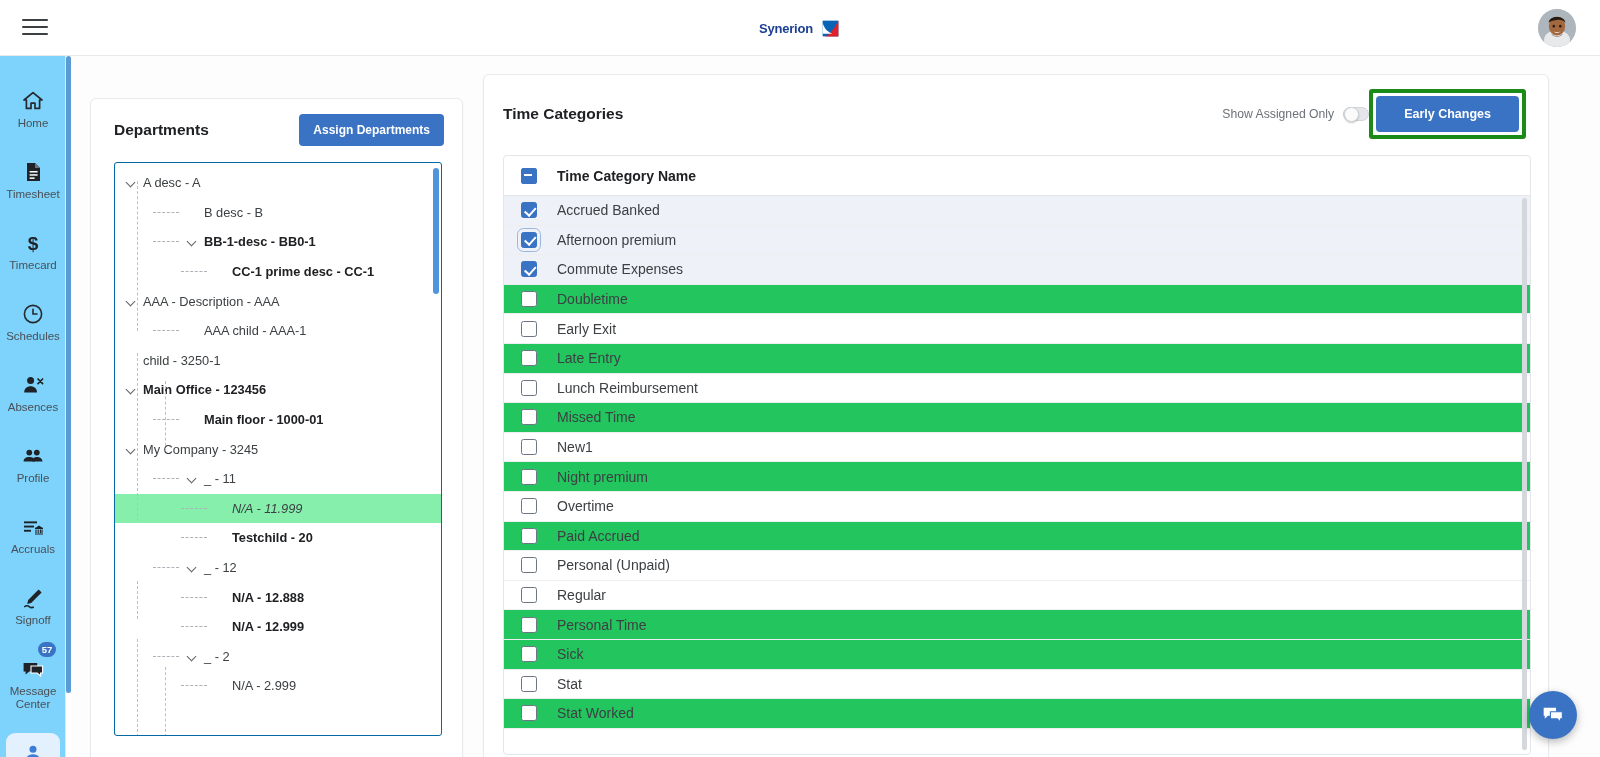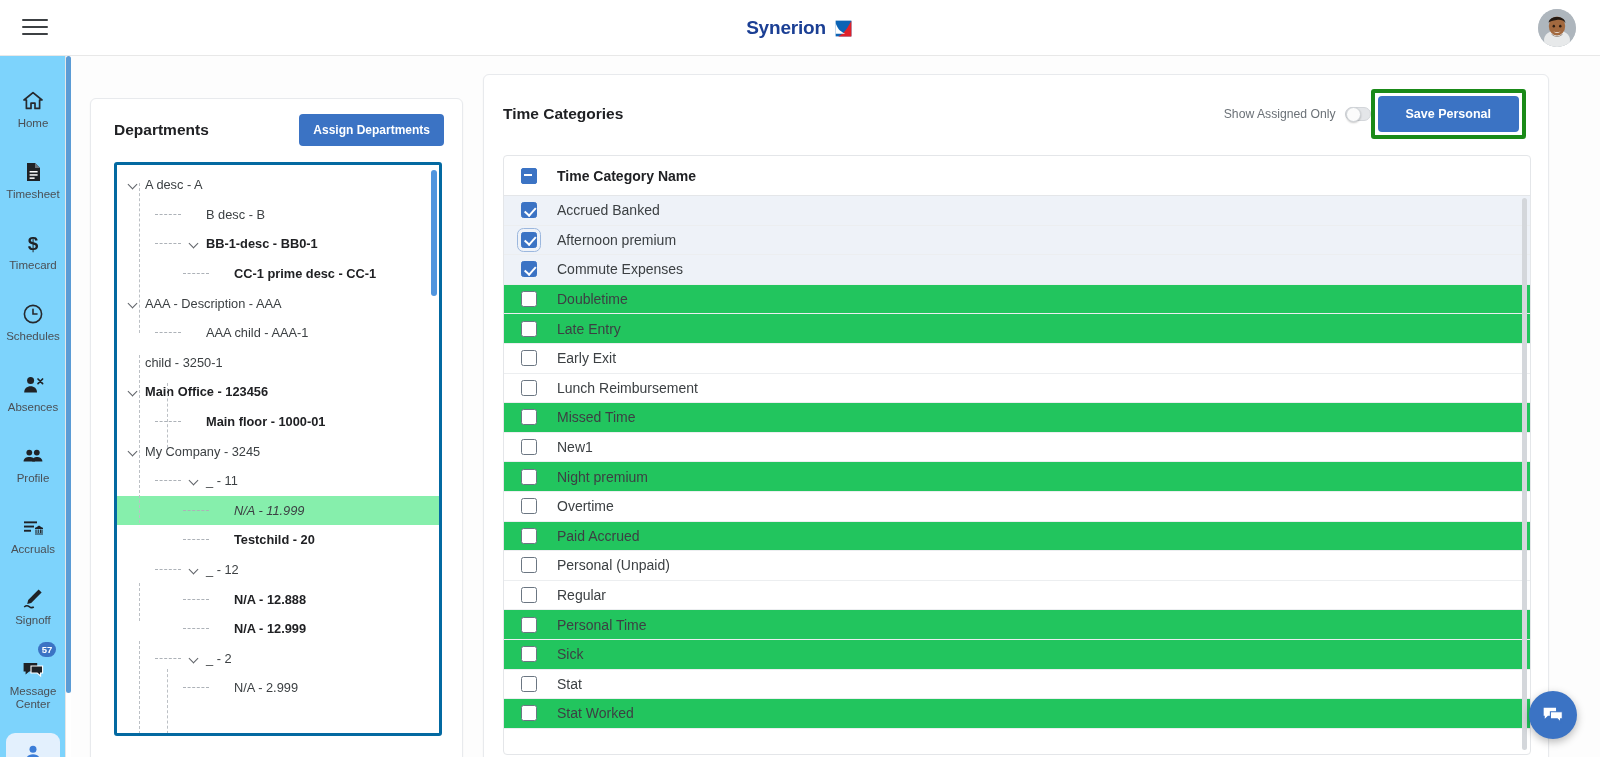--- a/index.html
+++ b/index.html
@@ -23,21 +23,21 @@
     padding: 3px 0; cursor: pointer;
   }
   .hamburger span { display: block; height: 1.6px; background: #3c4043; border-radius: 1px; }
 
   .brand {
     position: absolute; left: 0; right: 0; top: 0; height: 56px;
     display: flex; align-items: center; justify-content: center; gap: 7px;
     pointer-events: none;
   }
   .brand-text {
-    font-size: 19px; font-weight: bold; color: #1b3f94; letter-spacing: -0.2px;
+    font-size: 13px; font-weight: bold; color: #1b3f94; letter-spacing: -0.2px;
   }
   .brand-mark { width: 21px; height: 21px; display: block; }
 
   .avatar {
     position: absolute; right: 24px; top: 9px;
     width: 38px; height: 38px; border-radius: 50%;
     overflow: hidden; background: #b9c0c6; cursor: pointer;
   }
 
   
@@ -96,21 +96,21 @@
     padding: 0 18px 0 23px; justify-content: space-between;
   }
   .dept-title { font-size: 15.5px; font-weight: bold; color: #202124; }
   .btn-primary {
     background: #3b73c4; color: #fff; border: none; border-radius: 4px;
     font-size: 12px; font-weight: bold; padding: 9px 14px; cursor: pointer;
     font-family: "Liberation Sans", sans-serif;
   }
   .tree-box {
     position: absolute; left: 23px; top: 63px; width: 328px; height: 574px;
-    border: 3px solid #0369a1; border-radius: 3px; overflow: hidden;
+    border: 1px solid #0369a1; border-radius: 3px; overflow: hidden;
     background: #fff;
   }
   .tree-scroll { position: relative; width: 328px; height: 574px; padding-top: 5px; }
   .tree-row {
     position: relative; height: 29.6px; display: flex; align-items: center;
     font-size: 12.8px; color: #3c4043; cursor: pointer;
   }
   .tree-row.bold { font-weight: bold; color: #202124; }
   .tree-row.sel { background: #86efac; font-style: italic; }
   .chev {
@@ -489,21 +489,21 @@
   <div class="cat-head">
     <span class="cat-title">Time Categories</span>
     <div class="cat-right">
       <div class="toggle-wrap">
         <span class="toggle-label">Show Assigned Only</span>
         <div class="toggle">
           <div class="knob"></div>
         </div>
       </div>
       <div class="save-highlight">
-        <button class="btn-save">Save Personal</button>
+        <button class="btn-save">Early Changes</button>
       </div>
     </div>
   </div>
 
   <div class="table-box">
     <div class="t-row t-head">
       <div class="cb indet"></div>
       <span class="t-label">Time Category Name</span>
     </div>
     <div id="rows">
@@ -516,27 +516,27 @@
           <span class="t-label">Afternoon premium</span>
         </div>
         <div class="t-row chk-on">
           <div class="cb on"></div>
           <span class="t-label">Commute Expenses</span>
         </div>
         <div class="t-row alt">
           <div class="cb"></div>
           <span class="t-label">Doubletime</span>
         </div>
+        <div class="t-row">
+          <div class="cb"></div>
+          <span class="t-label">Early Exit</span>
+        </div>
         <div class="t-row alt">
           <div class="cb"></div>
           <span class="t-label">Late Entry</span>
-        </div>
-        <div class="t-row">
-          <div class="cb"></div>
-          <span class="t-label">Early Exit</span>
         </div>
         <div class="t-row">
           <div class="cb"></div>
           <span class="t-label">Lunch Reimbursement</span>
         </div>
         <div class="t-row alt">
           <div class="cb"></div>
           <span class="t-label">Missed Time</span>
         </div>
         <div class="t-row">

